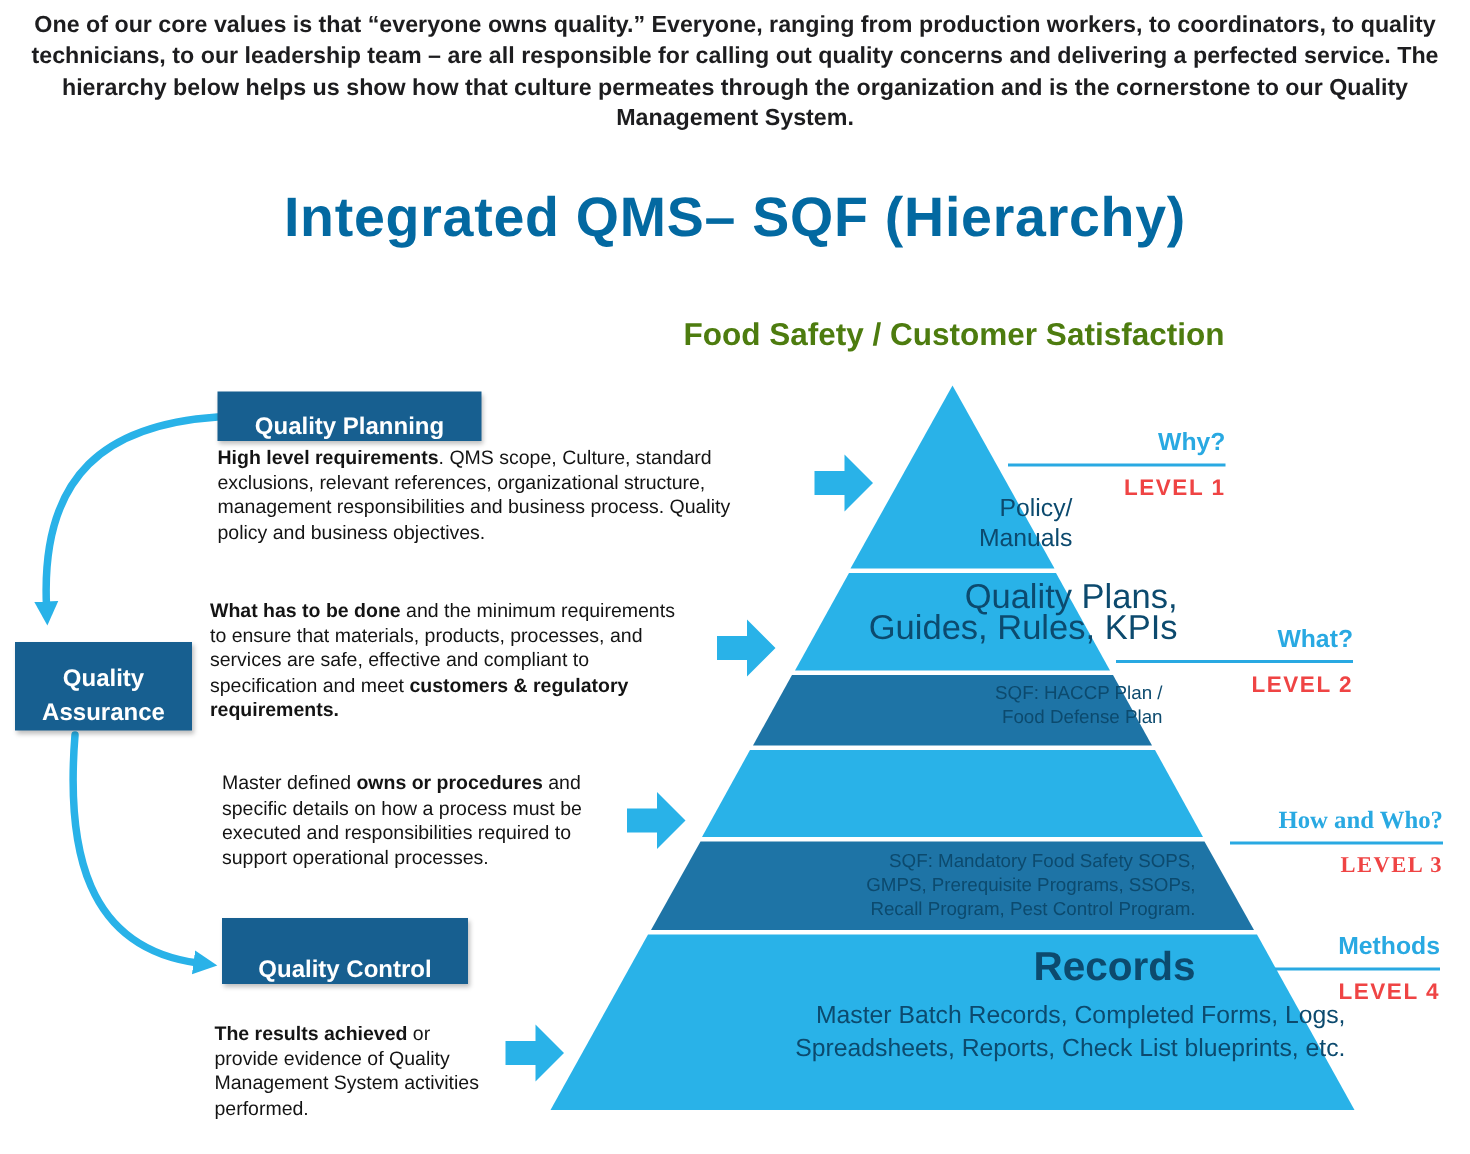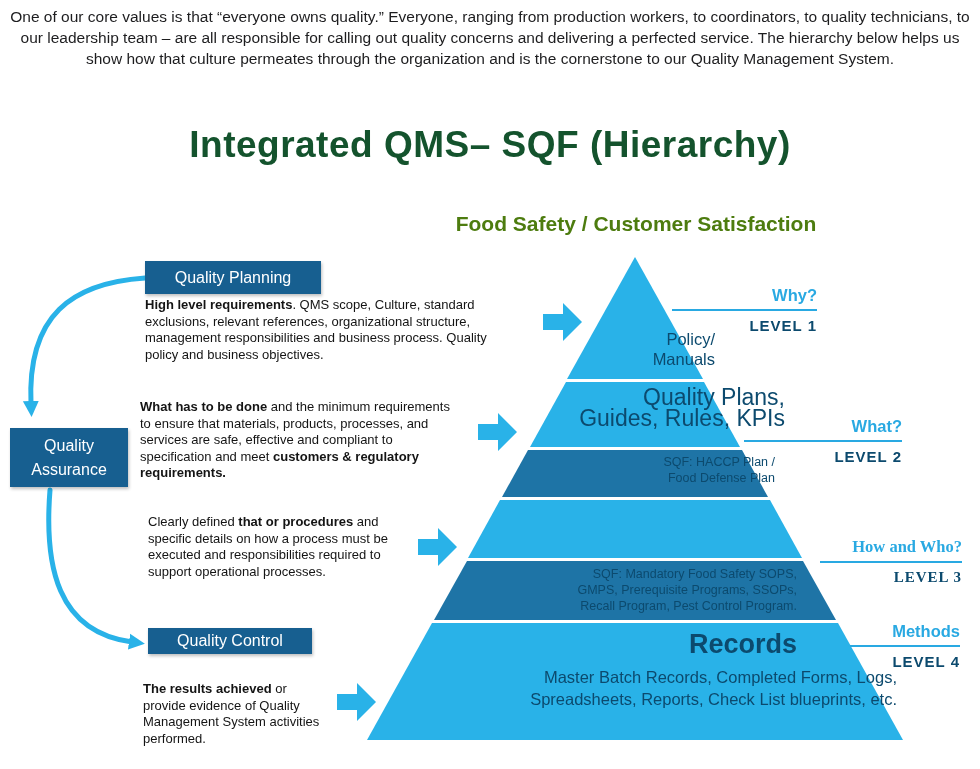--- a/index.html
+++ b/index.html
@@ -1,39 +1,39 @@
 <!DOCTYPE html>
 <html><head>
 <meta charset="utf-8">
 <style>
   * { margin:0; padding:0; box-sizing:border-box; }
   html,body { background:#ffffff; }
   body { font-family:"Liberation Sans", sans-serif; }
   .page { position:relative; width:980px; height:769px; background:#fff; overflow:hidden; }
 
   .intro { position:absolute; left:10px; top:7px; width:960px; text-align:center;
-           font-weight:normal; font-size:15.5px; line-height:1.34; color:#1d1d1f; }
+           font-weight:bold; font-size:15.5px; line-height:1.34; color:#1d1d1f; }
 
   .title { position:absolute; left:0; top:124px; width:980px; text-align:center;
-           font-size:37px; font-weight:bold; color:#14532d; letter-spacing:0.5px; }
+           font-size:37px; font-weight:bold; color:#0369a1; letter-spacing:0.5px; }
 
   .subtitle { position:absolute; left:356px; top:212px; width:560px; text-align:center;
               font-size:21px; font-weight:bold; color:#4d7c0f; }
 
   .art { position:absolute; left:0; top:0; width:980px; height:769px; }
   .art .cy { fill:#29b2e8; }
   .art .st { fill:#1e74a6; }
   .art .flow { fill:none; stroke:#29b2e8; stroke-width:5; stroke-linecap:round; }
 
-  .navbox { position:absolute; background:#175f90; color:#fff; font-weight:normal;
-            display:flex; align-items:center; justify-content:center; text-align:center;
+  .navbox { position:absolute; background:#175f90; color:#fff; font-weight:bold;
+            display:flex; align-items:flex-end; justify-content:center; text-align:center;
             box-shadow:1px 2px 3px rgba(0,0,0,0.25); }
   .box-planning  { left:145px; top:261px; width:176px; height:33px; font-size:16px; }
   .box-assurance { left:10px;  top:428px; width:118px; height:59px; font-size:16px; line-height:1.45; }
-  .box-control   { left:148px; top:628px; width:164px; height:26px; font-size:16px; }
+  .box-control   { left:148px; top:612px; width:164px; height:44px; font-size:16px; }
   .pre { white-space:pre-line; }
 
   .desc { position:absolute; font-size:13px; line-height:16.5px; color:#141414; }
   .desc b { font-weight:bold; }
   .d1 { left:145px; top:297px; width:345px; }
   .d2 { left:140px; top:399px; width:315px; }
   .d3 { left:148px; top:514px; width:243px; }
   .d4 { left:143px; top:681px; width:185px; }
 
   .pyr-label { position:absolute; color:#0c4a6e; text-align:right; white-space:pre-line; }
@@ -41,21 +41,21 @@
   .pl2  { left:485px; top:387px; width:300px; font-size:23px;   line-height:21px; }
   .pl2s { left:495px; top:454px; width:280px; font-size:12.5px; line-height:16px; }
   .pl3  { left:457px; top:511px; width:362px; font-size:17px;   line-height:21px; }
   .pl3s { left:475px; top:566px; width:322px; font-size:12.5px; line-height:16px; }
   .pl4h { left:477px; top:629px; width:320px; font-size:27px; font-weight:bold; }
   .pl4  { left:377px; top:666px; width:520px; font-size:16.5px; line-height:22px; }
 
   .marker { position:absolute; text-align:right; }
   .marker .q   { color:#29a9e2; font-weight:bold; font-size:16.5px; margin-bottom:4px; }
   .marker .line{ height:2px; background:#29a9e2; }
-  .marker .lvl { color:#0c4a6e; font-weight:bold; font-size:15px; letter-spacing:1px; margin-top:6px; }
+  .marker .lvl { color:#ef4444; font-weight:bold; font-size:15px; letter-spacing:1px; margin-top:6px; }
   .m1 { left:672px; top:286px; width:145px; }
   .m2 { left:744px; top:417px; width:158px; }
   .m3 { left:820px; top:537px; width:142px;font-family:Liberation Serif, serif; }
   .m4 { left:850px; top:622px; width:110px; }
 </style>
 </head>
 <body>
 
 <div class="page">
 
@@ -92,21 +92,21 @@
   <div class="navbox box-assurance pre">
     <span class="pre">Quality
 Assurance</span>
   </div>
   <div class="navbox box-control">
     <span>Quality Control</span>
   </div>
 
   <p class="desc d2"><b>What has to be done</b><span> and the minimum requirements to ensure that materials, products, processes, and services are safe, effective and compliant to specification and meet </span><b>customers &amp; regulatory requirements.</b></p>
   <p class="desc d1"><b>High level requirements</b><span>. QMS scope, Culture, standard exclusions, relevant references, organizational structure, management responsibilities and business process. Quality policy and business objectives.</span></p>
-  <p class="desc d3"><span>Clearly defined </span><b>that or procedures</b><span> and specific details on how a process must be executed and responsibilities required to support operational processes.</span></p>
+  <p class="desc d3"><span>Master defined </span><b>owns or procedures</b><span> and specific details on how a process must be executed and responsibilities required to support operational processes.</span></p>
   <p class="desc d4"><b>The results achieved</b><span> or provide evidence of Quality Management System activities performed.</span></p>
 
   <div class="pyr-label pl1">Policy/
 Manuals</div>
   <div class="pyr-label pl2">Quality Plans,
 Guides, Rules, KPIs</div>
   <div class="pyr-label pl2s">SQF: HACCP Plan /
 Food Defense Plan</div>
   <div class="pyr-label pl4h">Records</div>
   <div class="pyr-label pl3s">SQF: Mandatory Food Safety SOPS,

